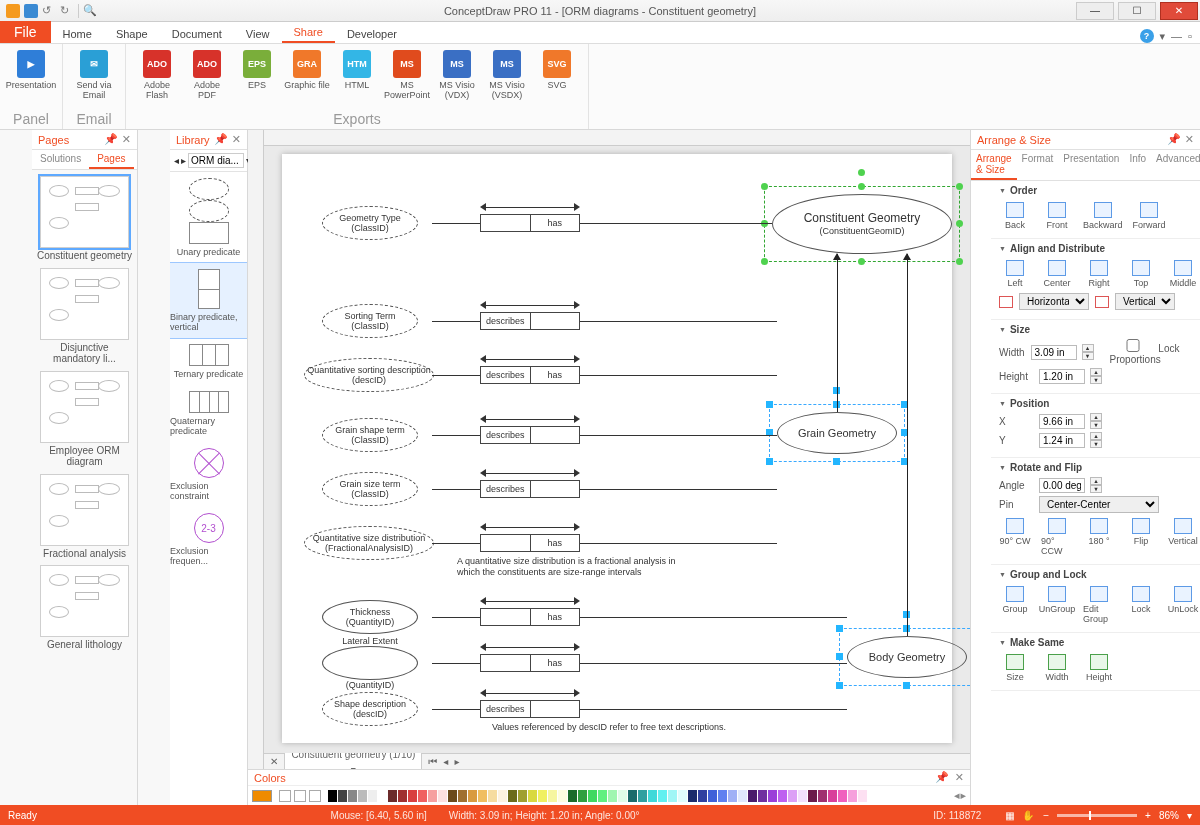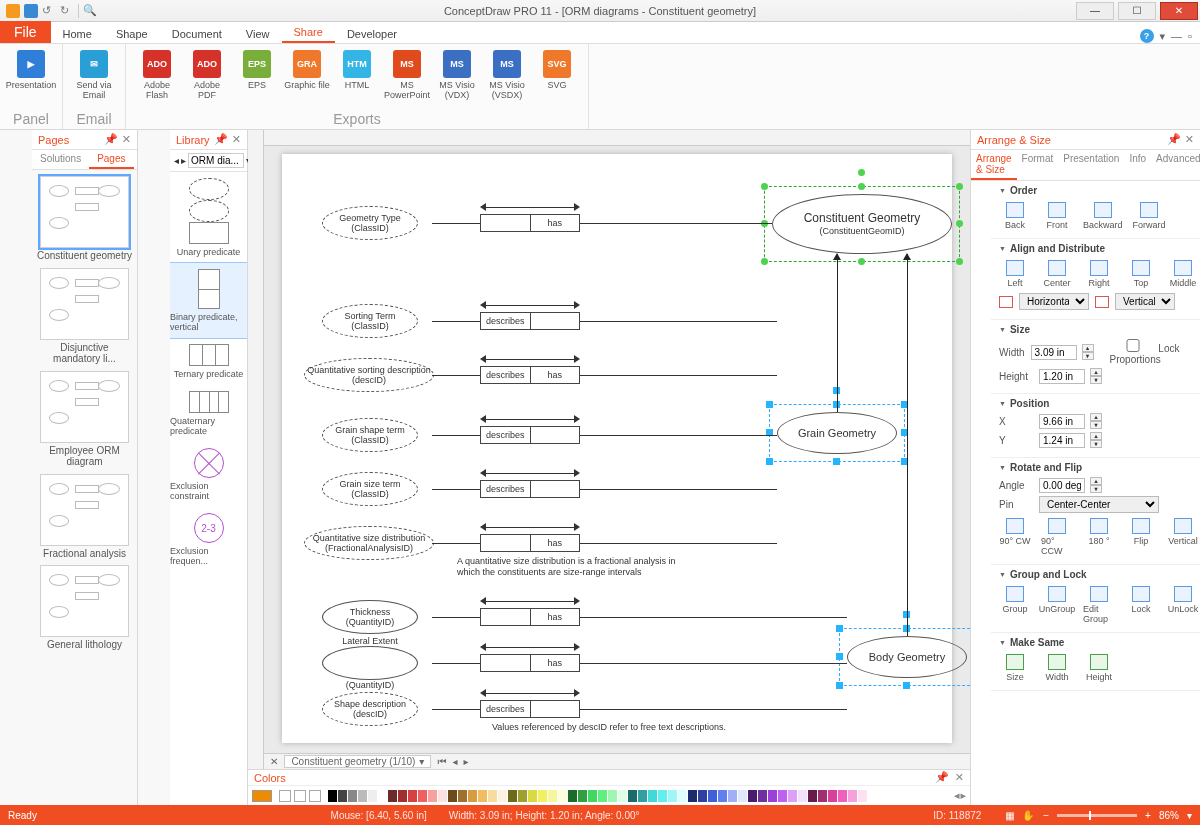--- a/index.html
+++ b/index.html
@@ -74,21 +74,21 @@
 
 
 .canvaswrap{ flex:1; display:flex; flex-direction:column; min-width:0; }
 .canvasarea{ flex:1; position:relative; display:flex; overflow:hidden;}
 .ruler-v{ width:16px; background:#f3f3f3; border-right:1px solid #ccc; position:relative;}
 .ruler-h{ height:16px; background:#f3f3f3; border-bottom:1px solid #ccc;}
 .canvas-right{ flex:1; display:flex; flex-direction:column;}
 .canvas-inner{ flex:1; background:#eaeaea; position:relative; overflow:hidden;}
 .page{ position:absolute; left:18px; top:8px; right:18px; bottom:10px; background:#fff; box-shadow:0 0 6px rgba(0,0,0,.25);}
 .scroll-h{ height:16px; background:#f3f3f3; border-top:1px solid #ccc; display:flex; align-items:center; font-size:10px; color:#666; padding-left:6px; gap:6px;}
-.scroll-h .sheet{ border:1px solid #ccc; background:#fff; padding:0 6px; display:flex; align-items:center; gap:4px;}
+.scroll-h .sheet{ border:1px solid #ccc; background:#fff; padding:0 6px; display:flex; align-items:center; gap:4px;flex-direction:column;}
 
 
 .oval{ position:absolute; border:1px dashed #555; border-radius:50%; font-size:9px; display:flex; flex-direction:column; align-items:center; justify-content:center; text-align:center; line-height:1.15;}
 .oval.solid{ border-style:solid;}
 .predbox{ position:absolute; border:1px solid #444; height:18px; background:#fff; display:flex; font-size:9px;}
 .predbox .cell{ flex:1; border-right:1px solid #444; display:flex; align-items:center; justify-content:center;}
 .predbox .cell:last-child{ border-right:none;}
 .dbarrow{ position:absolute; height:8px; }
 .dbarrow:before{content:'';position:absolute;left:6px;right:6px;top:3px;border-top:1px solid #333;}
 .dbarrow:after,.dbarrow .l{content:'';position:absolute;top:-1px;width:0;height:0;border-top:4px solid transparent;border-bottom:4px solid transparent;}

